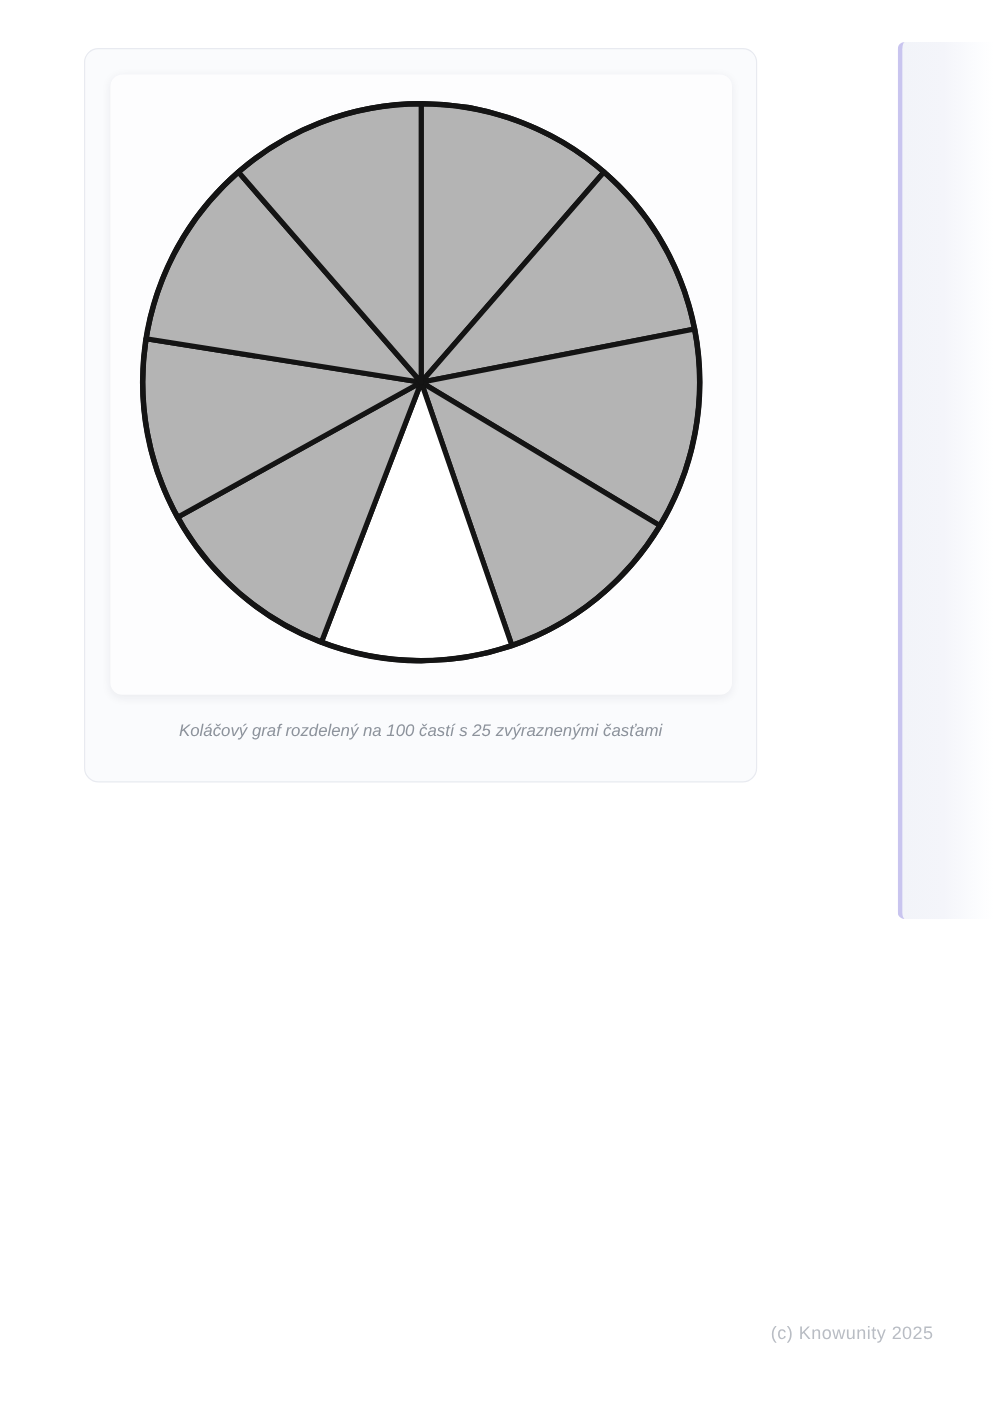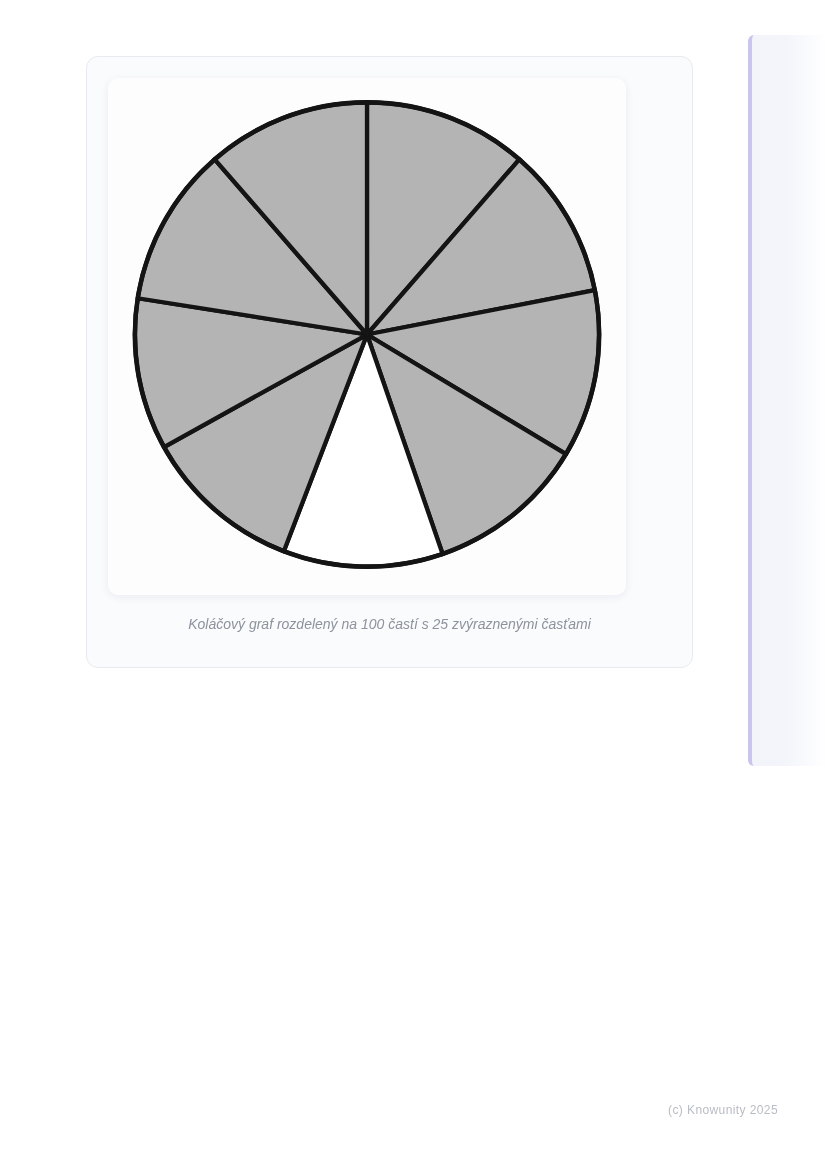--- a/index.html
+++ b/index.html
@@ -8,23 +8,23 @@
     width: 828px;
     height: 1171px;
     background: #ffffff;
     overflow: hidden;
     font-family: "Liberation Sans", sans-serif;
   }
   .figure-card {
     position: absolute;
     left: 70px;
     top: 40px;
-    width: 607px;
+    width: 561px;
     height: 612px;
-    margin: 16px;
+    margin: 0;
     background: #fafbfd;
     border: 1px solid #e8eaf0;
     border-radius: 12px;
     box-sizing: border-box;
   }
   .figure-image-box {
     position: absolute;
     left: 21px;
     top: 21px;
     width: 518px;
@@ -76,21 +76,21 @@
     height: 731px;
     box-sizing: border-box;
     border-left: 4px solid #c9c5ef;
     border-radius: 6px 0 0 6px;
     background: linear-gradient(90deg, #f2f4f9 0%, #f4f5fa 45%, #fbfcfe 80%, #ffffff 100%);
   }
   .footer-credit {
     position: absolute;
     top: 1103px;
     right: 50px;
-    font-size: 12px;
+    font-size: 15px;
     letter-spacing: 0.4px;
     color: #b9bdc4;
   }
 </style>
 </head>
 <body>
 
 <div class="page">
 
   <figure class="figure-card">

